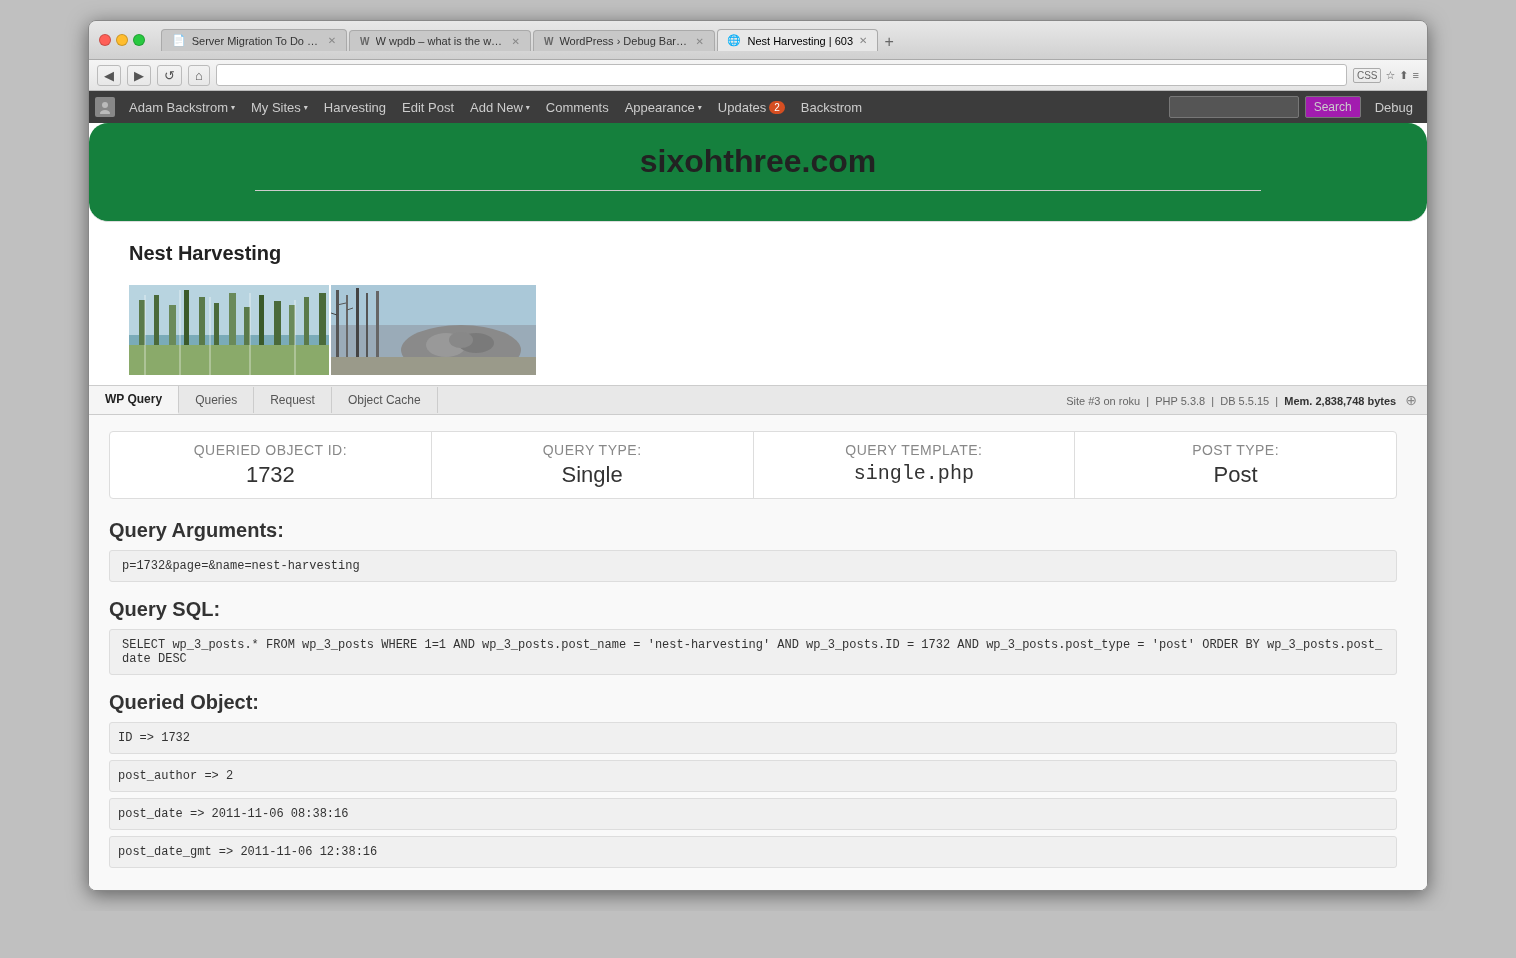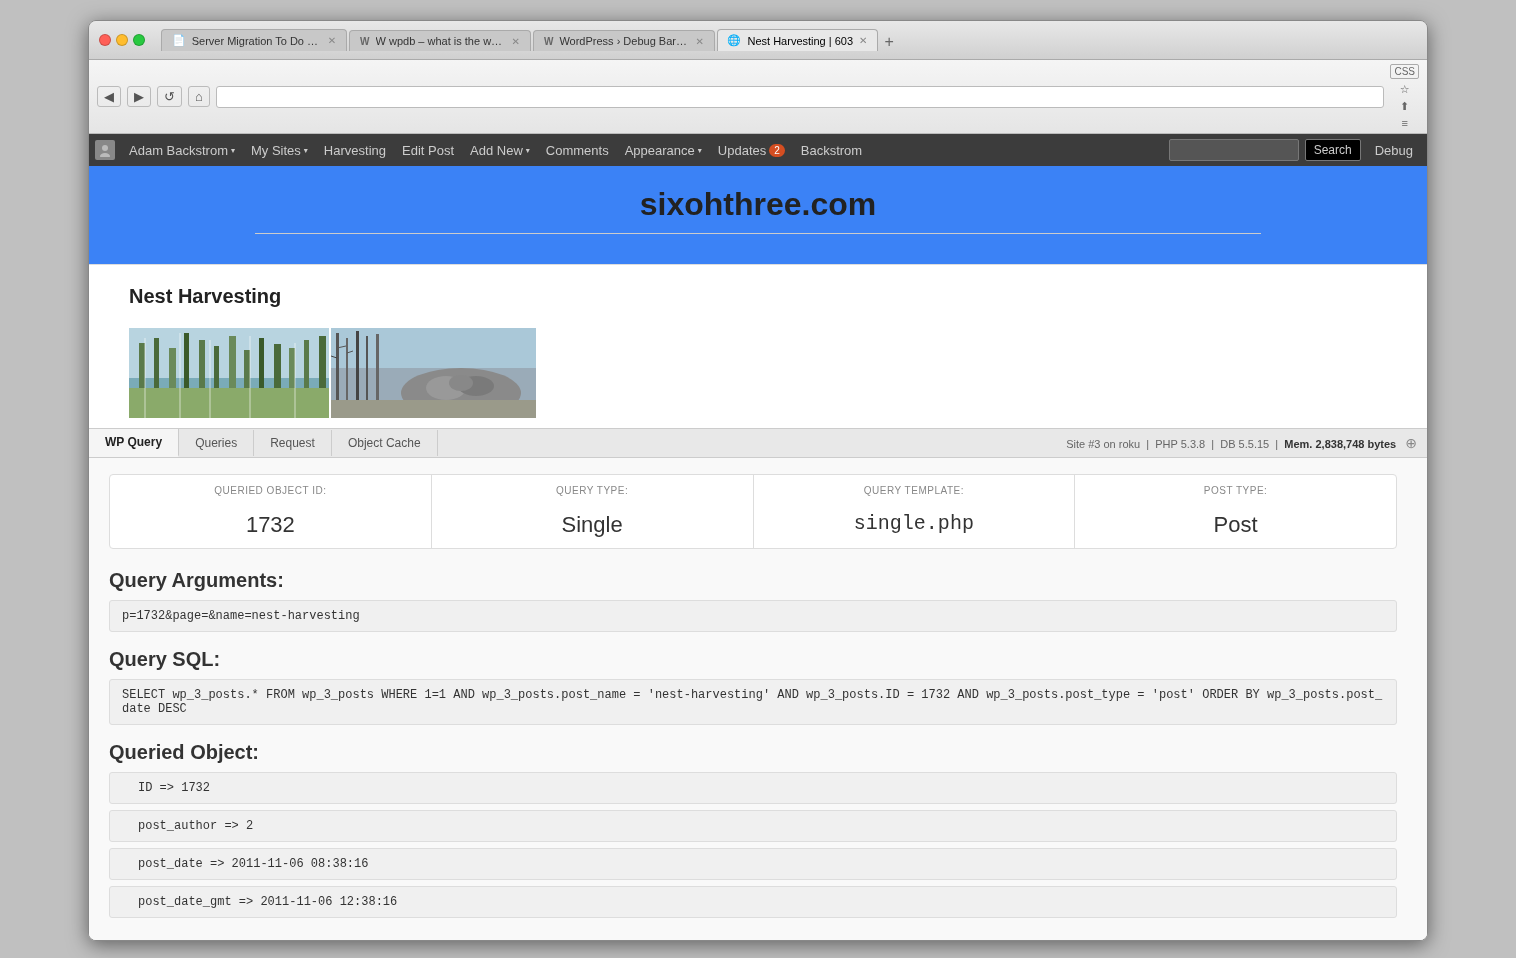--- a/index.html
+++ b/index.html
@@ -84,21 +84,21 @@
 
     .address-bar {
       flex: 1;
       border: 1px solid #bbb;
       border-radius: 3px;
       padding: 3px 8px;
       font-size: 12px;
       background: white;
     }
 
-    .nav-right { display: flex; gap: 4px; font-size: 11px; color: #666; align-items: center; flex-direction: column; }
+    .nav-right { display: flex; gap: 4px; font-size: 11px; color: #666; align-items: center; }
     .nav-right span { cursor: pointer; }
 
     
     .wp-admin-bar {
       background: #3c3c3c;
       display: flex;
       align-items: center;
       padding: 0 6px;
       height: 32px;
     }
@@ -130,21 +130,21 @@
     .wp-search-input {
       background: #555;
       border: 1px solid #777;
       color: #ccc;
       padding: 3px 6px;
       font-size: 12px;
       border-radius: 2px;
       width: 130px;
     }
     .wp-search-btn {
-      background: #000000;
+      background: #a21caf;
       border: 1px solid #777;
       color: #ccc;
       padding: 3px 8px;
       font-size: 12px;
       cursor: pointer;
       border-radius: 2px;
     }
     .wp-debug-btn {
       color: #ccc;
       padding: 0 8px;
@@ -163,24 +163,25 @@
       margin-left: 3px;
     }
 
     
     .main-content {
       background: white;
     }
 
     
     .page-header {
-      background: #3b82f6;
+      background: #15803d;
       padding: 20px 40px;
       text-align: center;
       border-bottom: 1px solid #ddd;
+      border-radius: 19px;
     }
     .site-title {
       font-size: 32px;
       font-weight: bold;
       color: #222;
       margin-bottom: 10px;
     }
     .divider {
       border: none;
       border-top: 1px solid #ccc;
@@ -264,25 +265,25 @@
       background: white;
     }
     .query-card {
       flex: 1;
       padding: 10px 16px;
       border-right: 1px solid #ddd;
       text-align: center;
     }
     .query-card:last-child { border-right: none; }
     .query-card-label {
-      font-size: 10px;
+      font-size: 14px;
       color: #888;
       letter-spacing: 0.5px;
       text-transform: uppercase;
-      margin-bottom: 16px;
+      margin-bottom: 4px;
     }
     .query-card-value {
       font-size: 22px;
       font-weight: 300;
       color: #333;
     }
 
     .section-title {
       font-size: 20px;
       font-weight: bold;
@@ -299,21 +300,21 @@
       font-size: 12px;
       color: #333;
       margin-bottom: 12px;
       word-break: break-all;
     }
 
     .object-row {
       background: #f0f0f0;
       border: 1px solid #ddd;
       border-radius: 3px;
-      padding: 8px 28px;
+      padding: 8px 8px;
       font-family: 'Courier New', monospace;
       font-size: 12px;
       color: #333;
       margin-bottom: 6px;
     }
   </style>
 </head>
 <body>
 
 <div class="browser-window">

